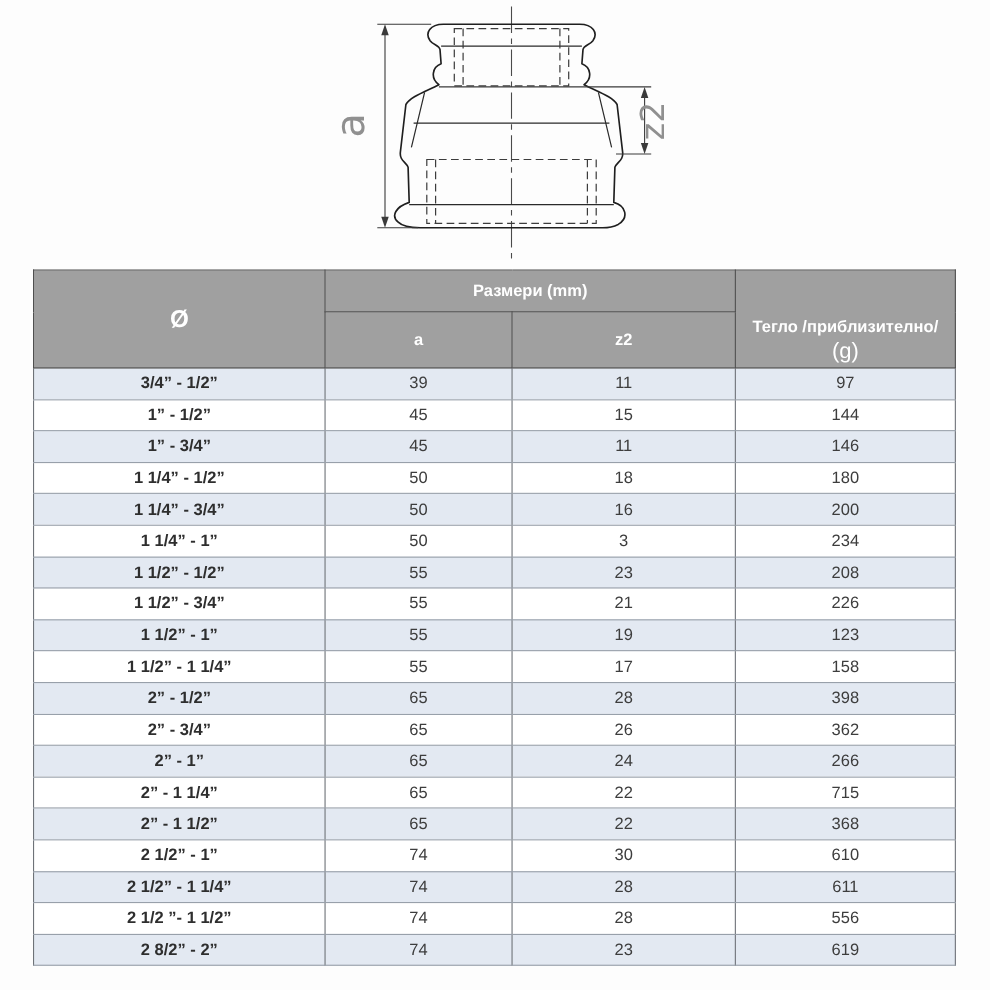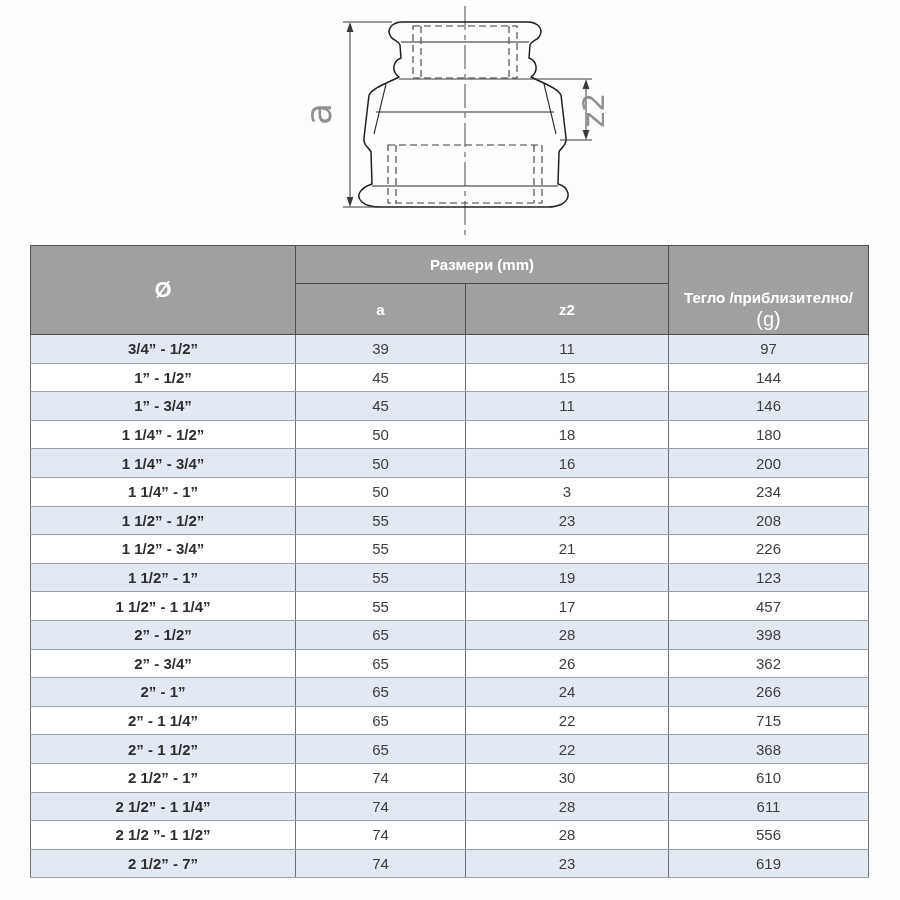--- a/index.html
+++ b/index.html
@@ -175,21 +175,21 @@
         <tr>
           <td class="dcol">1 1/2” - 1”</td>
           <td>55</td>
           <td>19</td>
           <td>123</td>
         </tr>
         <tr>
           <td class="dcol">1 1/2” - 1 1/4”</td>
           <td>55</td>
           <td>17</td>
-          <td>457</td>
+          <td>158</td>
         </tr>
         <tr>
           <td class="dcol">2” - 1/2”</td>
           <td>65</td>
           <td>28</td>
           <td>398</td>
         </tr>
         <tr>
           <td class="dcol">2” - 3/4”</td>
           <td>65</td>
@@ -226,21 +226,21 @@
           <td>28</td>
           <td>611</td>
         </tr>
         <tr>
           <td class="dcol">2 1/2 ”- 1 1/2”</td>
           <td>74</td>
           <td>28</td>
           <td>556</td>
         </tr>
         <tr>
-          <td class="dcol">2 1/2” - 7”</td>
+          <td class="dcol">2 8/2” - 2”</td>
           <td>74</td>
           <td>23</td>
           <td>619</td>
         </tr>
       </tbody>
   </table>
 
 </div>
 
 </body></html>

